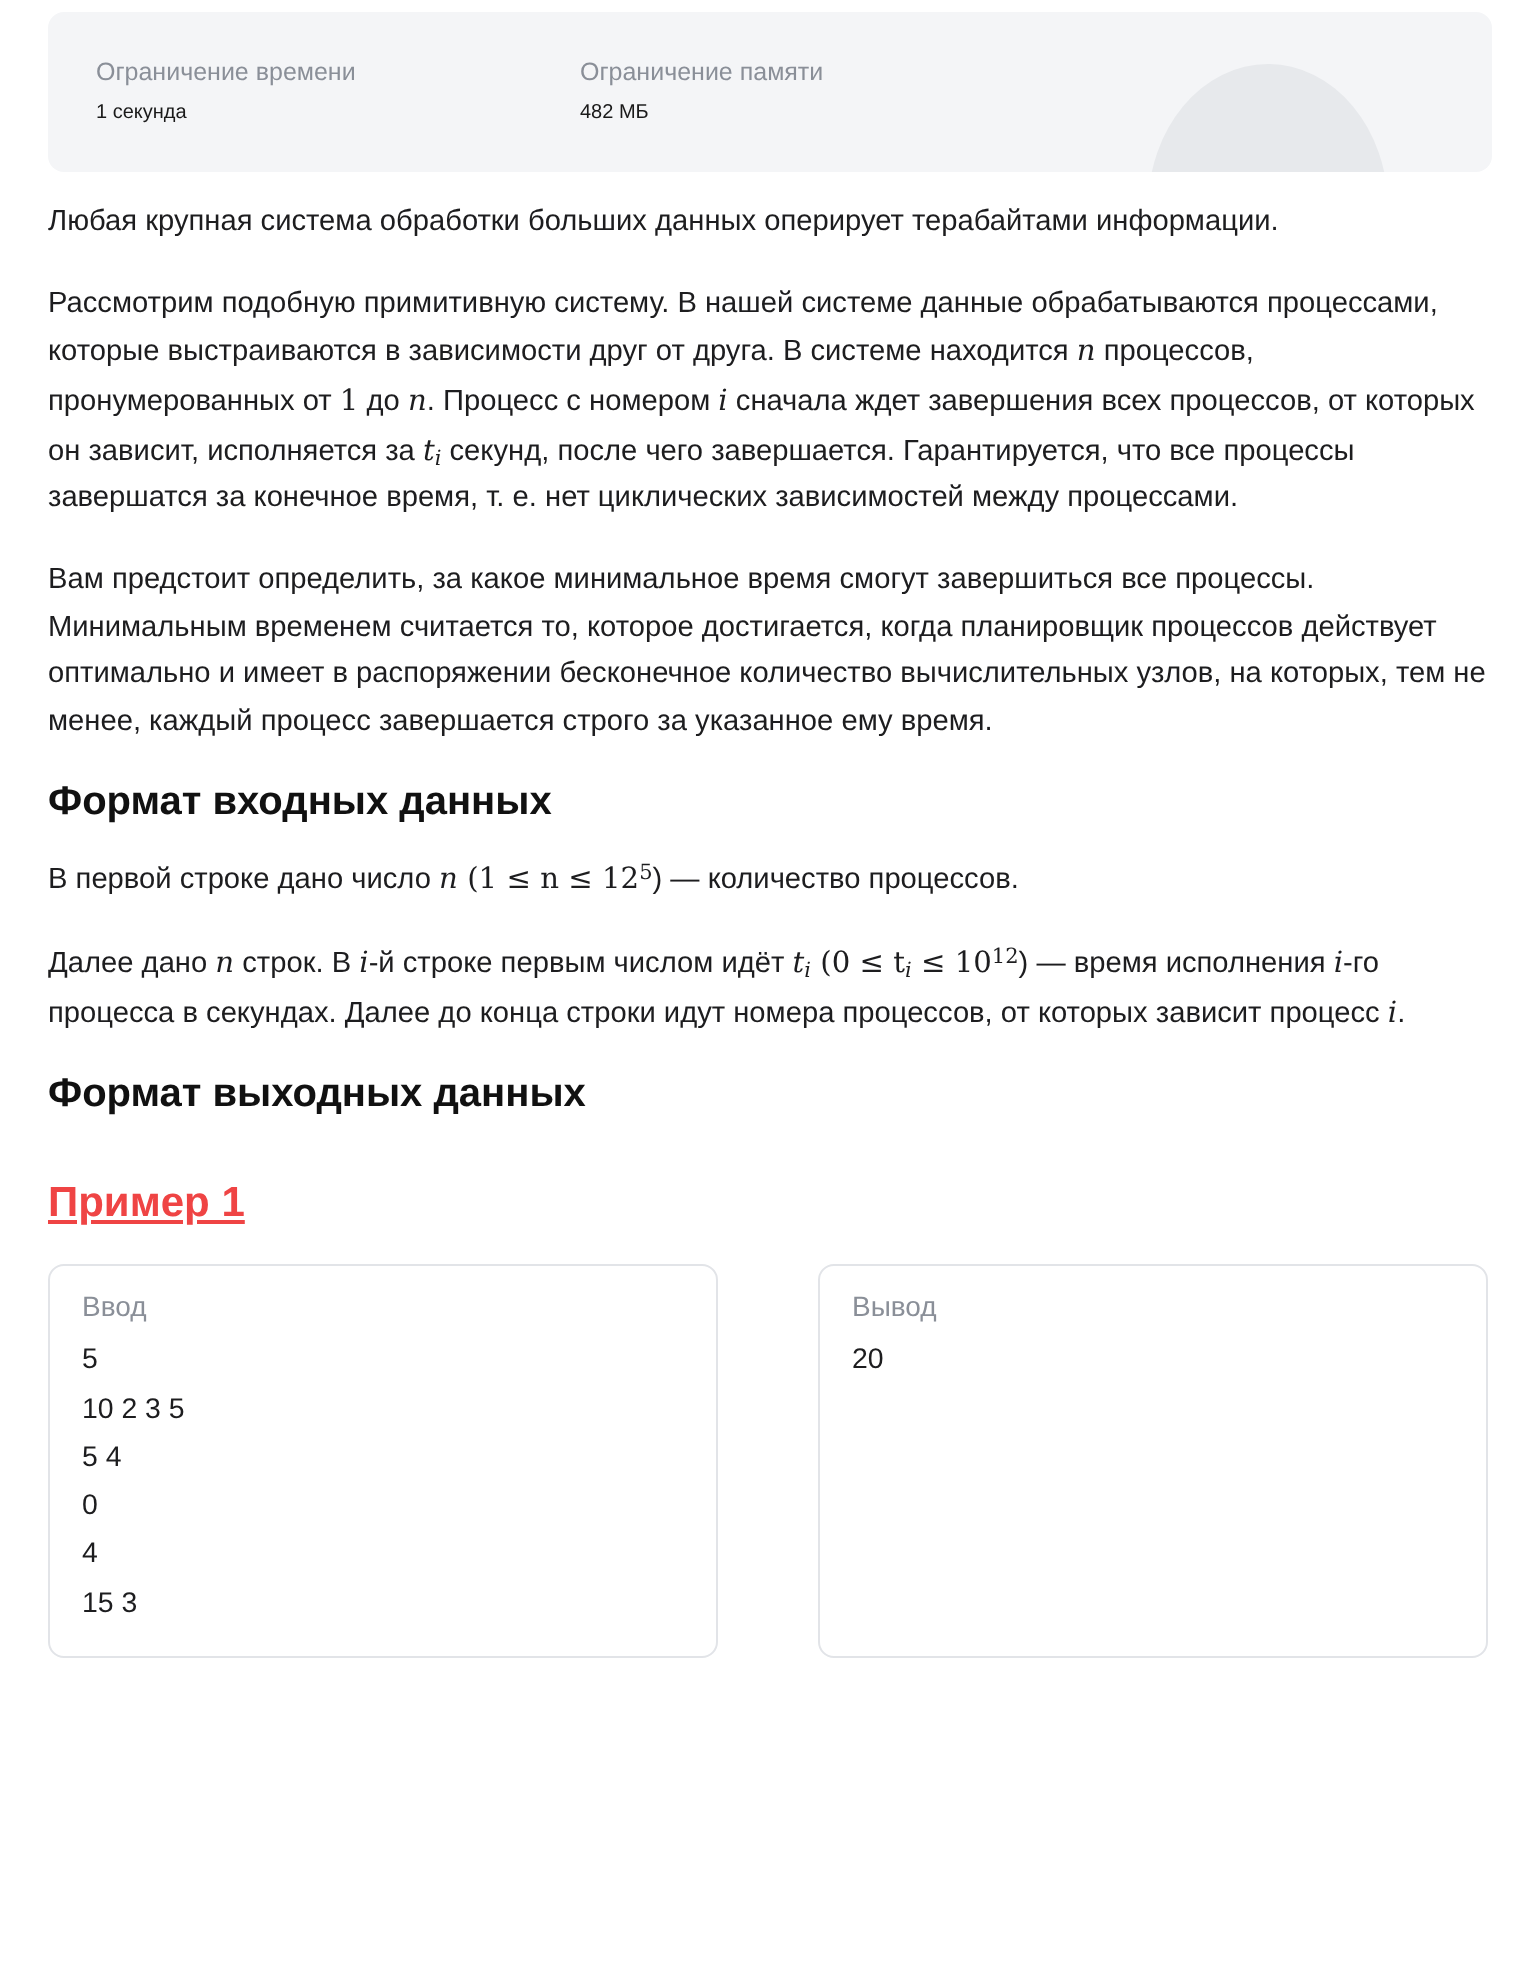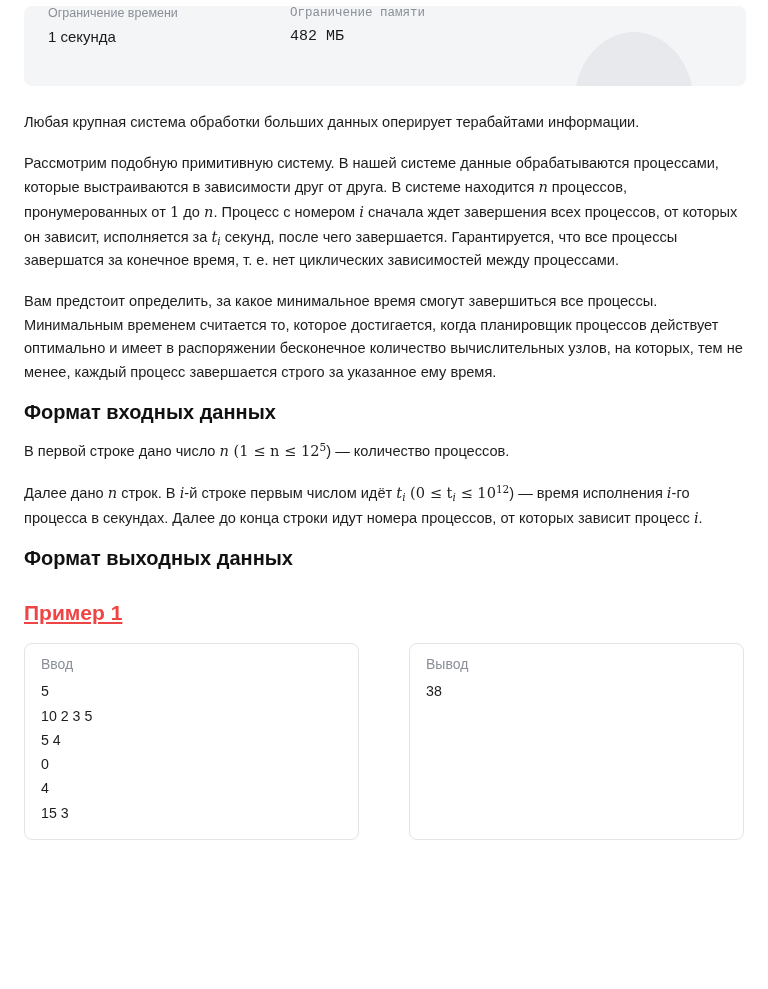--- a/index.html
+++ b/index.html
@@ -22,62 +22,62 @@
   }
 
   
   .limits {
     position: relative;
     margin: 6px 22px 0 24px;
     background: #f4f5f7;
     border-radius: 8px;
     height: 80px;
     display: flex;
-    align-items: flex-start;
+    align-items: center;
     overflow: hidden;
   }
   .limits-deco {
     position: absolute;
     right: 52px;
     top: 26px;
     width: 120px;
     height: 120px;
     background: #e7e9ec;
     border-radius: 50% 50% 0 0 / 60% 60% 0 0;
   }
   .limit-block {
     position: relative;
     z-index: 2;
   }
   .limit-block.first { margin-left: 24px; width: 242px; }
-  .limit-block.second { margin-left: 0; font-family: Liberation Mono, monospace; }
+  .limit-block.second { margin-left: 0; }
   .limit-label {
     font-size: 12.5px;
     color: #8a8f98;
     margin-bottom: 7px;
     line-height: 1.2;
   }
   .limit-value {
-    font-size: 15px;
+    font-size: 10px;
     color: #1a1a1a;
     line-height: 1.2;
   }
 
   
   .content {
     margin: 0 24px;
     padding-top: 14px;
   }
   p.para {
     font-size: 14.6px;
     line-height: 1.62;
     margin: 0 0 17px 0;
     color: #1d1d1f;
   }
-  p.para:first-child { margin-top: 11px; }
+  p.para:first-child { margin-top: 0; }
   .sec-head {
     font-size: 20px;
     font-weight: bold;
     margin: 0 0 15px 0;
     color: #111;
   }
   .mathv {
     font-family: "DejaVu Serif", serif;
     font-style: italic;
     font-size: 14.6px;
@@ -183,18 +183,18 @@
         <div class="io-title">Ввод</div>
         <pre class="io-pre">5
 10 2 3 5
 5 4
 0
 4
 15 3</pre>
       </div>
       <div class="io-box">
         <div class="io-title">Вывод</div>
-        <pre class="io-pre">38</pre>
+        <pre class="io-pre">20</pre>
       </div>
     </div>
 
   </div>
 </div>
 
 </body></html>

